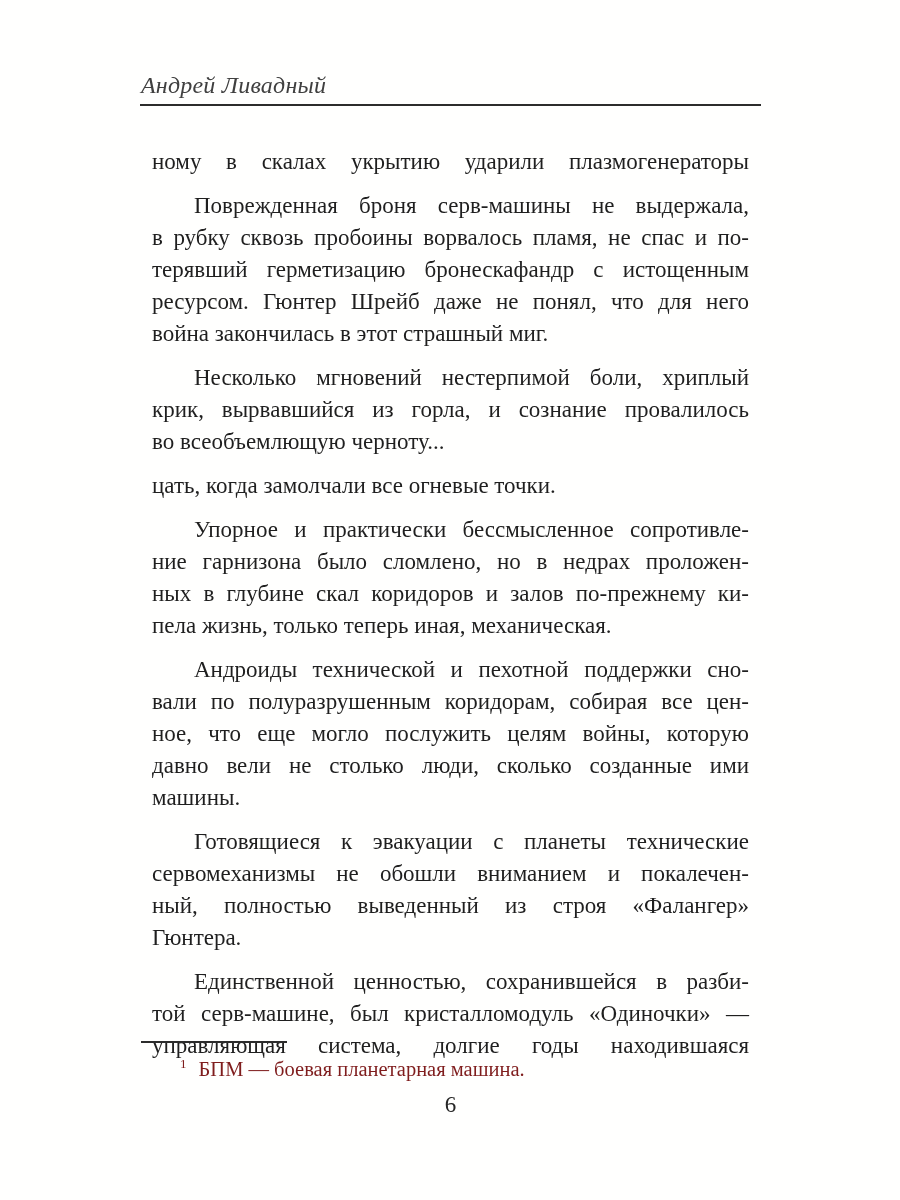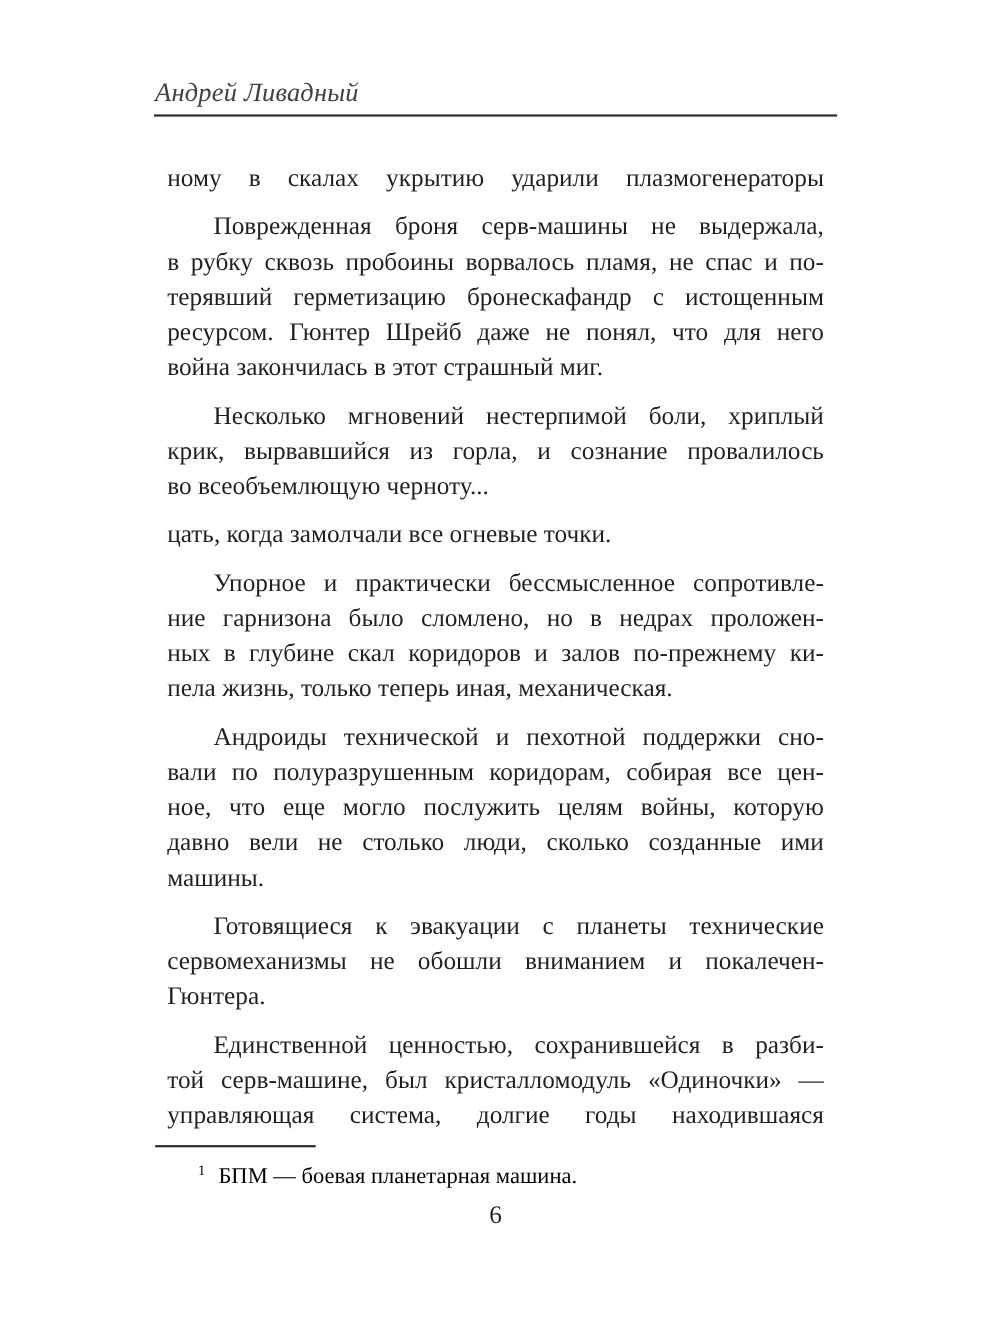--- a/index.html
+++ b/index.html
@@ -64,21 +64,21 @@
     background: #2c2c2c;
   }
   .footnote {
     position: absolute;
     left: 140px;
     top: 1050px;
     width: 621px;
     font-size: 20.5px;
     line-height: 28px;
     text-indent: 40px;
-    color: #000000;
+    color: #7f1d1d;
   }
   .footnote sup {
     font-size: 64%;
     vertical-align: super;
     margin-right: 12px;
   }
   .page-number {
     position: absolute;
     left: 140px;
     top: 1092px;
@@ -125,20 +125,21 @@
       <div class="paragraph">
         <div class="line j indent">Андроиды технической и пехотной поддержки сно-</div>
         <div class="line j">вали по полуразрушенным коридорам, собирая все цен-</div>
         <div class="line j">ное, что еще могло послужить целям войны, которую</div>
         <div class="line j">давно вели не столько люди, сколько созданные ими</div>
         <div class="line">машины.</div>
       </div>
       <div class="paragraph">
         <div class="line j indent">Готовящиеся к эвакуации с планеты технические</div>
         <div class="line j">сервомеханизмы не обошли вниманием и покалечен-</div>
+        <div class="line j">ный, полностью выведенный из строя «Фалангер»</div>
         <div class="line">Гюнтера.</div>
       </div>
       <div class="paragraph">
         <div class="line j indent">Единственной ценностью, сохранившейся в разби-</div>
         <div class="line j">той серв-машине, был кристалломодуль «Одиночки» —</div>
         <div class="line j">управляющая система, долгие годы находившаяся</div>
       </div>
     </div>
 
   <div class="footnote-rule"></div>

